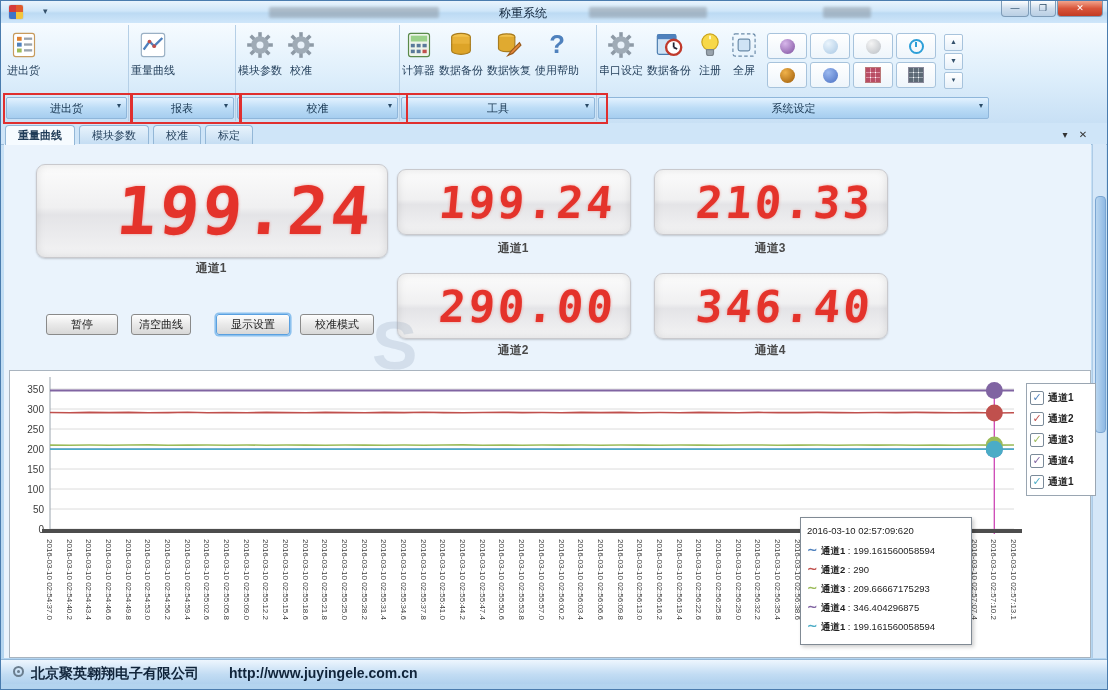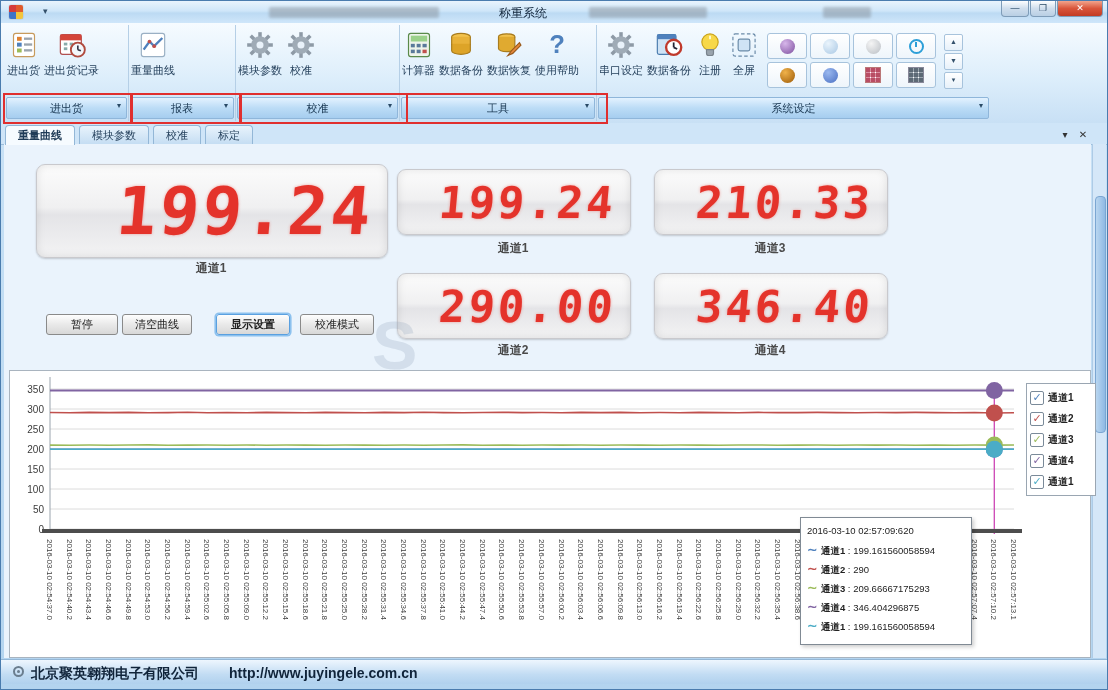--- a/index.html
+++ b/index.html
@@ -67,21 +67,21 @@
   .watermark{position:absolute;color:rgba(150,170,190,.28);font-weight:bold;pointer-events:none;z-index:1;}
   .led{position:absolute;background:linear-gradient(180deg,#fcfcfc 0%,#f0f0f1 46%,#e4e4e7 54%,#f3f3f4 100%);
     border:1px solid #c9c9cd;border-radius:9px;box-shadow:inset 0 0 8px rgba(0,0,0,.10),0 1px 2px rgba(0,0,0,.18);
     display:flex;align-items:center;justify-content:flex-end;overflow:hidden;}
   .led .digits{font-family:"DejaVu Sans Mono","Liberation Mono",monospace;font-weight:bold;color:#e4332b;
     transform:skewX(-5deg);text-shadow:0 0 3px rgba(235,60,50,.45);letter-spacing:3px;padding-right:14px;}
   .led-label{position:absolute;font-size:12px;font-weight:bold;color:#4a4a4a;text-align:center;}
   .cbtn{position:absolute;height:21px;font-size:11px;color:#222;text-align:center;
     background:linear-gradient(180deg,#fefefe,#e9e9e9 50%,#d8d8d8);border:1px solid #8a8a8a;border-radius:3px;cursor:pointer;
     box-sizing:border-box;}
-  .cbtn.focused{border:1px solid #5aa0e0;box-shadow:0 0 0 1.6px #8cc1ee;font-weight:bold;}
+  .cbtn.focused{border:1px solid #5aa0e0;box-shadow:0 0 0 1.6px #8cc1ee;}
   
   .chartpanel{position:absolute;left:5px;top:226px;width:1082px;height:288px;background:#ffffff;
     border:1px solid #a9b4bf;box-sizing:border-box;}
   .xlabels{position:absolute;left:0;top:166px;width:100%;height:118px;overflow:hidden;}
   .xlab{position:absolute;writing-mode:vertical-rl;font-size:8px;color:#3c3c3c;line-height:1;white-space:nowrap;}
   .legend{position:absolute;left:1016px;top:12px;width:62px;background:#fff;border:1px solid #9aa6b2;padding:3px 3px;z-index:6;}
   .lrow{display:flex;align-items:center;height:21px;cursor:pointer;}
   .cbx{width:12px;height:12px;border:1px solid #7a8a99;border-radius:2px;background:#fff;margin-right:4px;
        font-size:11px;line-height:11px;font-weight:bold;text-align:center;}
   .lrow .llbl{font-size:10px;font-weight:bold;color:#222;}
@@ -222,28 +222,20 @@
       <div class="rgroup" style="width:124px">
         <div class="ritems">
           <div class="ritem">
               <span class="ic">
                 <svg width="28" height="28">
                   <use href="#i-list"></use>
                 </svg>
               </span>
               <span class="lbl">进出货</span>
             </div>
-          <div class="ritem">
-              <span class="ic">
-                <svg width="28" height="28">
-                  <use href="#i-calrec"></use>
-                </svg>
-              </span>
-              <span class="lbl">进出货记录</span>
-            </div>
         </div>
         <div class="rheader">
             <span class="hl">进出货</span>
           </div>
       </div>
 
       <div class="rgroup" style="width:107px">
         <div class="ritems">
           <div class="ritem">
               <span class="ic">
@@ -432,21 +424,21 @@
       <span class="digits" style="font-size:44px">290.00</span>
     </div>
     <div class="led-label" style="left:393px;top:198px;width:232px">通道2</div>
 
     <div class="led" style="left:650px;top:129px;width:232px;height:64px">
       <span class="digits" style="font-size:44px">346.40</span>
     </div>
     <div class="led-label" style="left:650px;top:198px;width:232px">通道4</div>
 
     <div class="cbtn" style="left:42px;top:170px;width:72px;line-height:19px">暂停</div>
-    <div class="cbtn" style="left:118px;top:170px;width:70px;line-height:19px">清空曲线</div>
+    <div class="cbtn" style="left:127px;top:170px;width:60px;line-height:19px">清空曲线</div>
     <div class="cbtn focused" style="left:212px;top:170px;width:74px;line-height:19px">显示设置</div>
     <div class="cbtn" style="left:296px;top:170px;width:74px;line-height:19px">校准模式</div>
 
     <div class="chartpanel">
       <svg id="chart-svg" width="1080" height="166" viewBox="0 0 1080 166">
           <line x1="40" y1="158" x2="1004" y2="158" stroke="#dcdcdc" stroke-width="1"></line>
           <text x="34" y="161.5" text-anchor="end" font-size="10" fill="#3c3c3c">0</text>
           <line x1="40" y1="138" x2="1004" y2="138" stroke="#dcdcdc" stroke-width="1"></line>
           <text x="34" y="141.5" text-anchor="end" font-size="10" fill="#3c3c3c">50</text>
           <line x1="40" y1="118" x2="1004" y2="118" stroke="#dcdcdc" stroke-width="1"></line>

